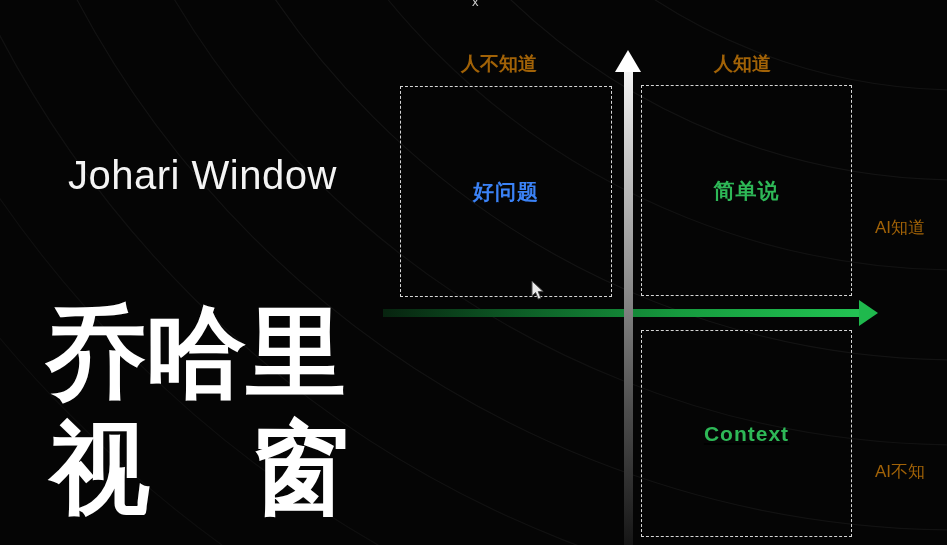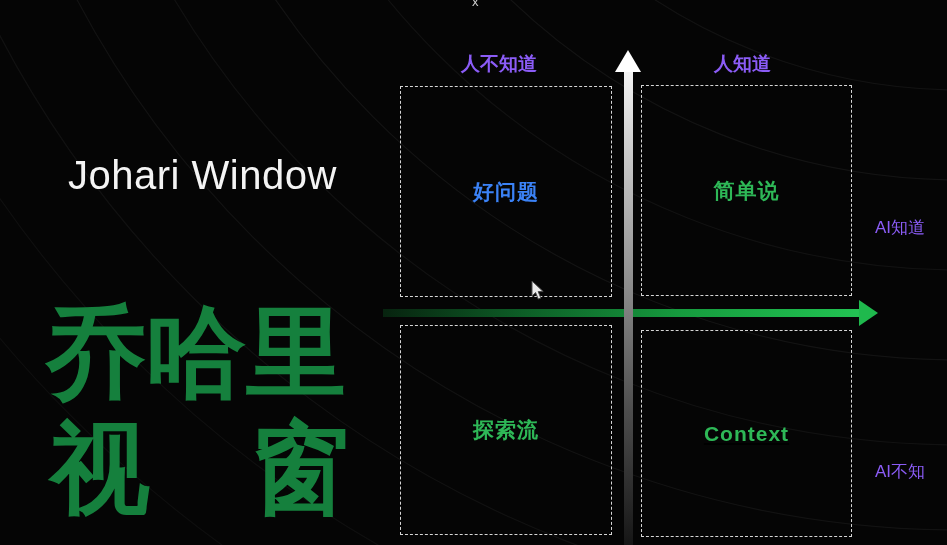--- a/index.html
+++ b/index.html
@@ -8,21 +8,21 @@
     background:#050505;
     font-family:"Liberation Sans","DejaVu Sans",sans-serif;
   }
   .bg-arcs{position:absolute;left:0;top:0;width:947px;height:545px;pointer-events:none;}
   .abs{position:absolute;}
 
   .title-en{
     left:68px;top:153px;width:300px;
     color:#f4f4f4;font-size:40px;font-weight:400;letter-spacing:0.5px;white-space:nowrap;
   }
-  .title-zh{color:#15803d;font-weight:700;font-size:100px;line-height:1;white-space:nowrap;}
+  .title-zh{color:#ffffff;font-weight:700;font-size:100px;line-height:1;white-space:nowrap;}
   .title-zh.line1{left:46px;top:302px;letter-spacing:0px;}
   .title-zh.line2{left:50px;top:418px;letter-spacing:100px;}
 
   .clipped-glyph{left:472px;top:-6px;color:#cfcfcf;font-size:13px;}
 
   
   .quad{
     border:1px dashed #d6d6d6;
     display:flex;align-items:center;justify-content:center;
     box-sizing:border-box;
@@ -46,21 +46,21 @@
   .h-axis-shaft{
     left:383px;top:309px;width:477px;height:8px;
     background:linear-gradient(90deg,#07230f 0%,#0d5f27 30%,#169a3e 62%,#1fbb4e 92%,#23c253 100%);
   }
   .h-axis-head{
     left:859px;top:300px;width:0;height:0;
     border-top:13px solid transparent;border-bottom:13px solid transparent;
     border-left:19px solid #1fb94d;
   }
 
-  .axis-label{color:#8b5cf6;font-weight:600;white-space:nowrap;}
+  .axis-label{color:#a16207;font-weight:600;white-space:nowrap;}
   .axis-label.top{font-size:19px;top:51px;}
   .lbl-top-left{left:461px;}
   .lbl-top-right{left:714px;}
   .axis-label.side{font-size:17px;font-weight:500;margin-top:33px;}
   .lbl-right-top{left:875px;top:183px;}
   .lbl-right-bottom{left:875px;top:427px;}
 
   .cursor{left:531px;top:280px;width:16px;height:22px;}
 </style>
 </head>
@@ -87,23 +87,20 @@
   <div class="abs title-en">Johari Window</div>
   <div class="abs title-zh line1">乔哈里</div>
   <div class="abs title-zh line2">视窗</div>
 
   <div class="abs quad q-tl" style="border-color: rgb(214, 214, 214);">
     <span class="q-label" style="color: #3b82f6;">好问题</span>
   </div>
   <div class="abs quad q-tr" style="border-color: rgb(214, 214, 214);">
     <span class="q-label" style="color: rgb(46, 184, 87);">简单说</span>
   </div>
-  <div class="abs quad q-bl" style="border-color: rgb(214, 214, 214);">
-    <span class="q-label" style="color: rgb(46, 184, 87);">探索流</span>
-  </div>
   <div class="abs quad q-br" style="border-color: rgb(214, 214, 214); text-decoration: underline;">
     <span class="q-label" style="color: rgb(46, 184, 87);">Context</span>
   </div>
 
   <div class="abs h-axis-shaft"></div>
   <div class="abs h-axis-head" style="border-left-color: rgb(31, 185, 77);"></div>
 
   <div class="abs v-axis-shaft"></div>
   <div class="abs v-axis-head" style="border-bottom-color: rgb(255, 255, 255);"></div>
 

